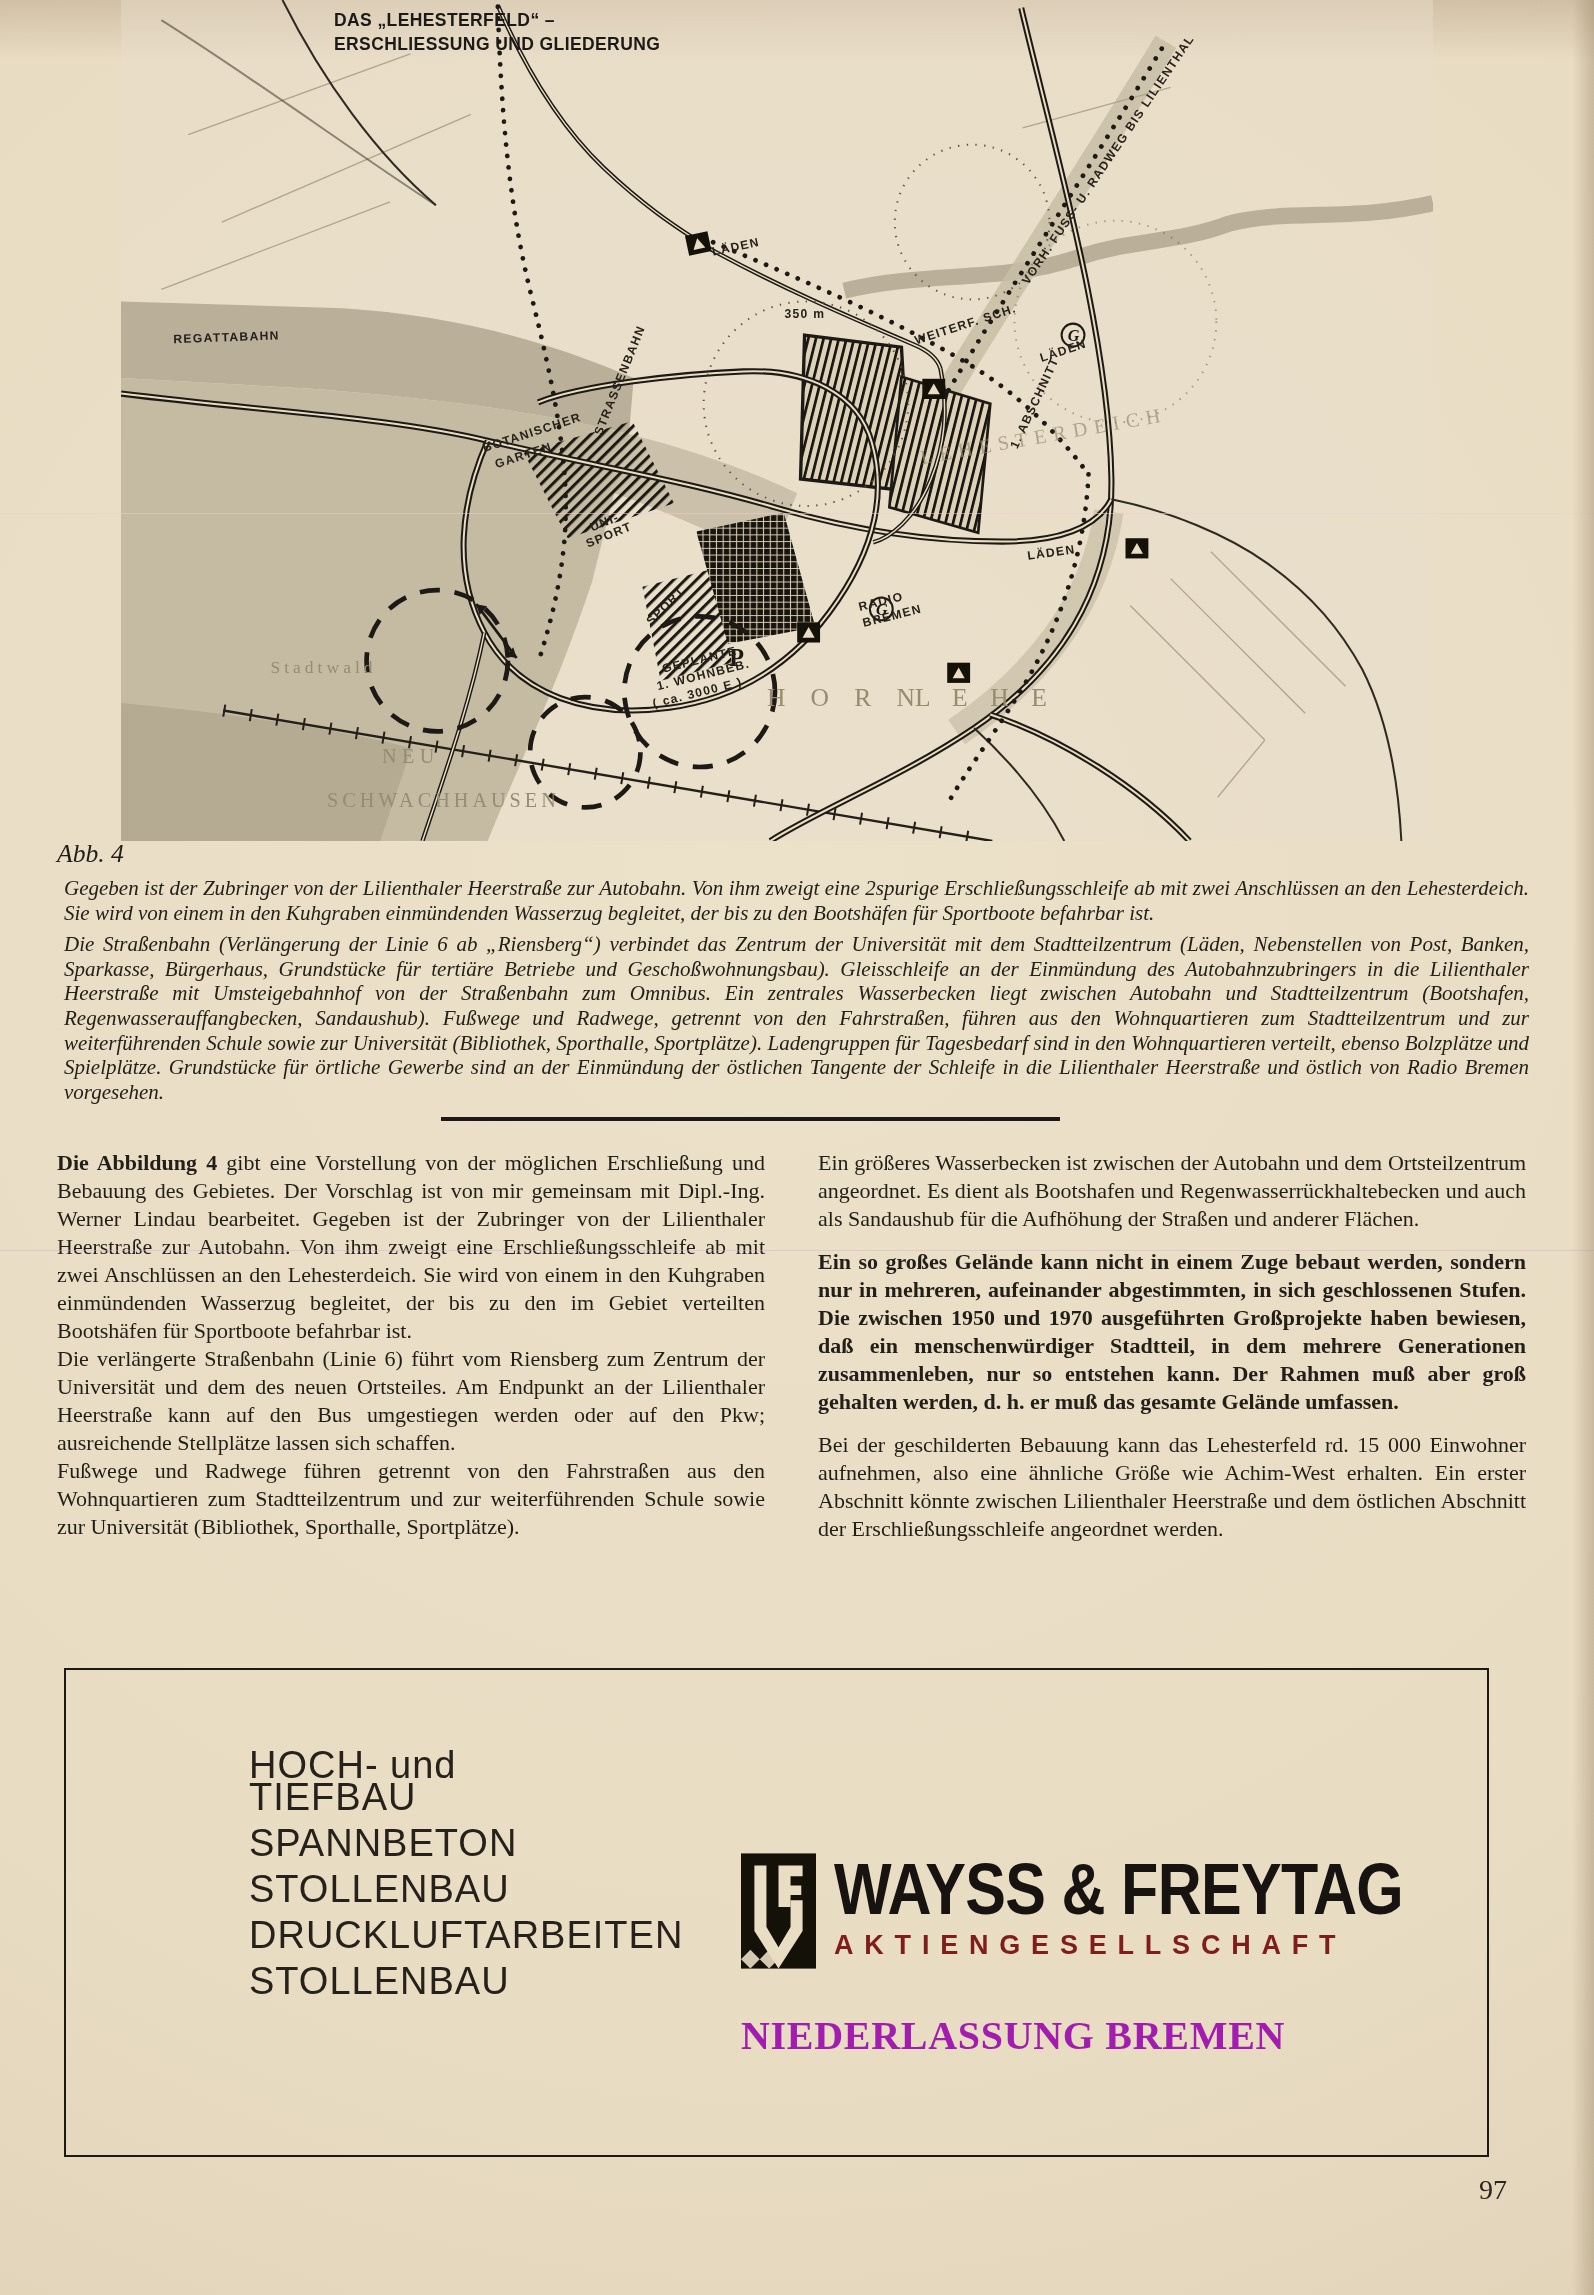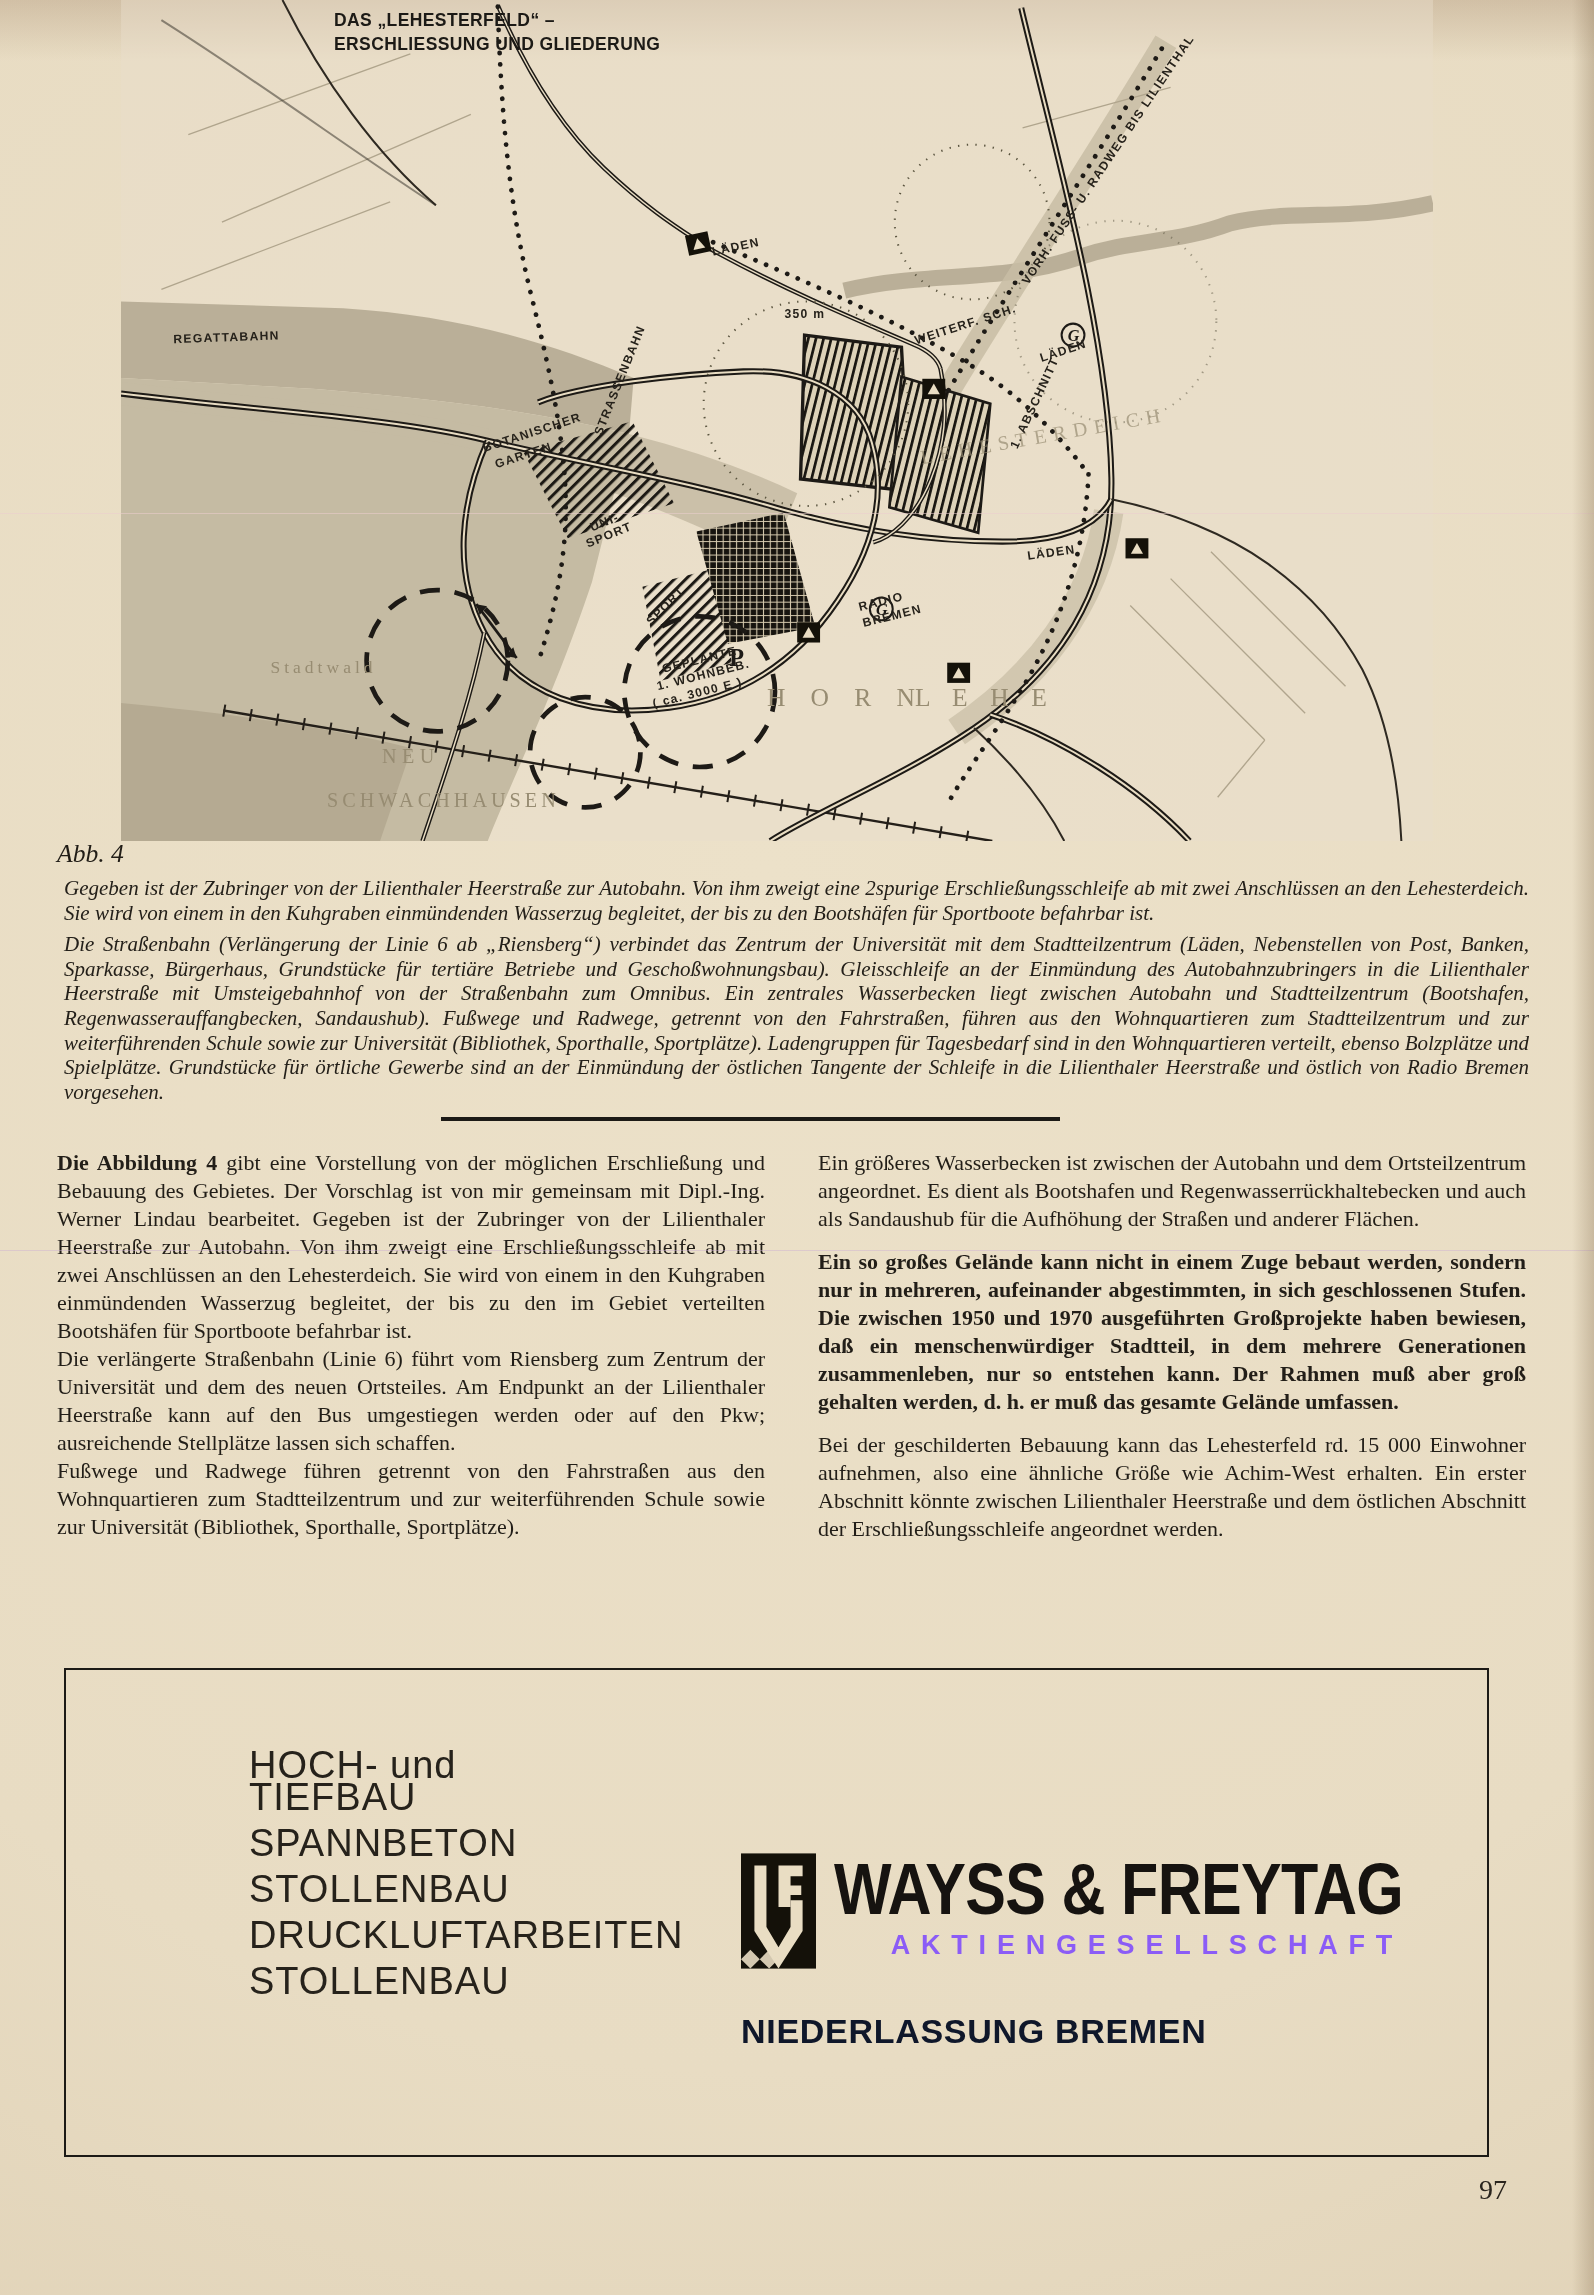--- a/index.html
+++ b/index.html
@@ -55,25 +55,25 @@
   .services li{margin-bottom:14px;width:316px}
   .brand{position:absolute;left:675px;top:183px;width:720px;height:128px}
   .logo{position:absolute;left:0;top:0;width:75px;height:116px}
   .brand-text{position:absolute;left:93px;top:0}
   .company{
     font-family:"Liberation Sans",sans-serif;font-weight:bold;font-size:61px;line-height:62px;
     letter-spacing:-0.7px;white-space:nowrap;transform:scale(1,1.18);transform-origin:left top;color:#161310;
   }
   .agline{
     font-family:"Liberation Sans",sans-serif;font-weight:bold;font-size:27px;
-    letter-spacing:10.8px;margin-top:15px;white-space:nowrap;color:#8b5cf6;text-align:right;
+    letter-spacing:10.8px;margin-top:15px;white-space:nowrap;color:#7f1d1d;
   }
   .branch{
     position:absolute;left:675px;top:342px;
-    font-family:Liberation Sans, sans-serif;font-weight:bold;font-size:34px;letter-spacing:0.7px;color:#0f172a;
+    font-family:Liberation Serif, serif;font-weight:bold;font-size:40px;letter-spacing:0.7px;color:#a21caf;
   }
   .address{
     position:absolute;left:675px;top:425px;
     font-family:"Liberation Sans",sans-serif;font-size:30px;color:#24201a;
   }
 
   .page-number{position:absolute;left:1479px;top:2174px;font-size:28px;color:#2a251e}
 
   
   .road{stroke:#1d1a16;stroke-width:9;fill:none}

